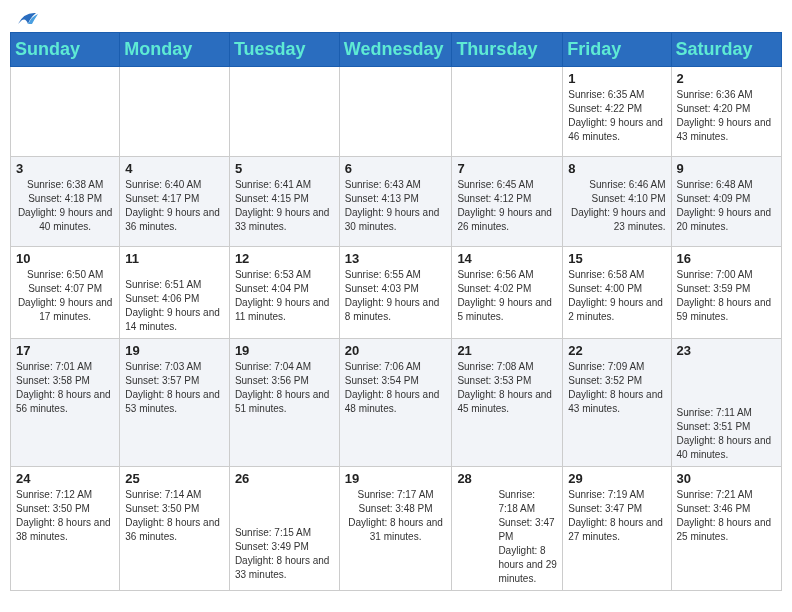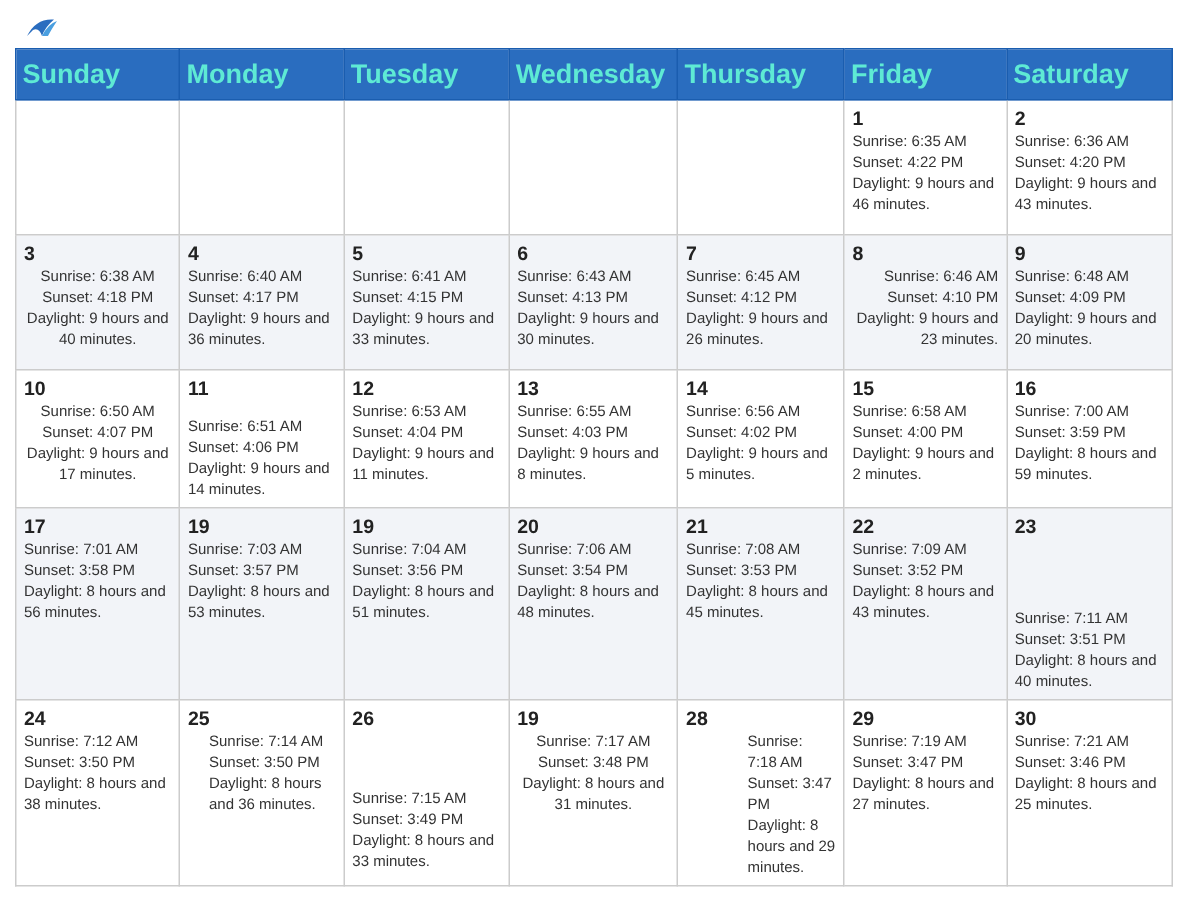--- a/index.html
+++ b/index.html
@@ -261,21 +261,21 @@
       </tr>
       <tr>
         <td>
           <span class="day-number">24</span>
           <div class="day-info" style="white-space: pre-line;">Sunrise: 7:12 AM
 Sunset: 3:50 PM
 Daylight: 8 hours and 38 minutes.</div>
         </td>
         <td>
           <span class="day-number">25</span>
-          <div class="day-info" style="white-space: pre-line; margin-left: 14px;">Sunrise: 7:14 AM
+          <div class="day-info" style="white-space: pre-line;">Sunrise: 7:14 AM
 Sunset: 3:50 PM
 Daylight: 8 hours and 36 minutes.</div>
         </td>
         <td>
           <span class="day-number">26</span>
           <div class="day-info" style="white-space: pre-line; margin-top: 40px;">Sunrise: 7:15 AM
 Sunset: 3:49 PM
 Daylight: 8 hours and 33 minutes.</div>
         </td>
         <td>

